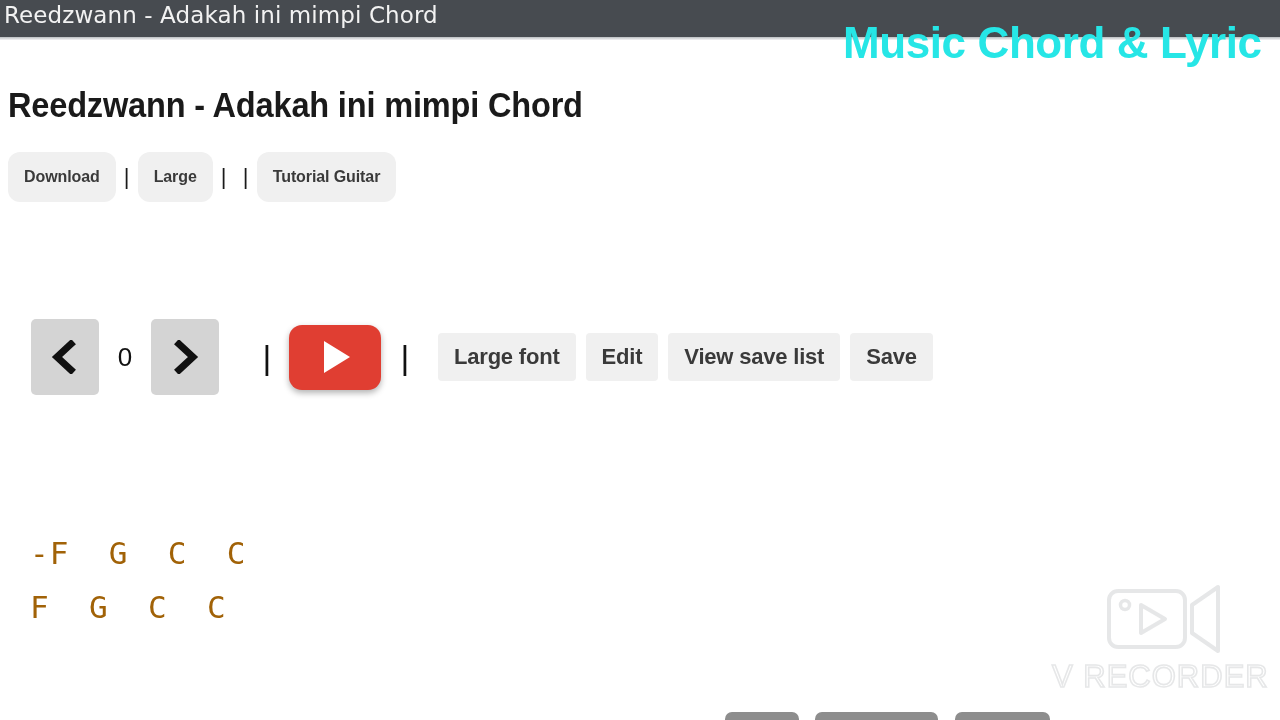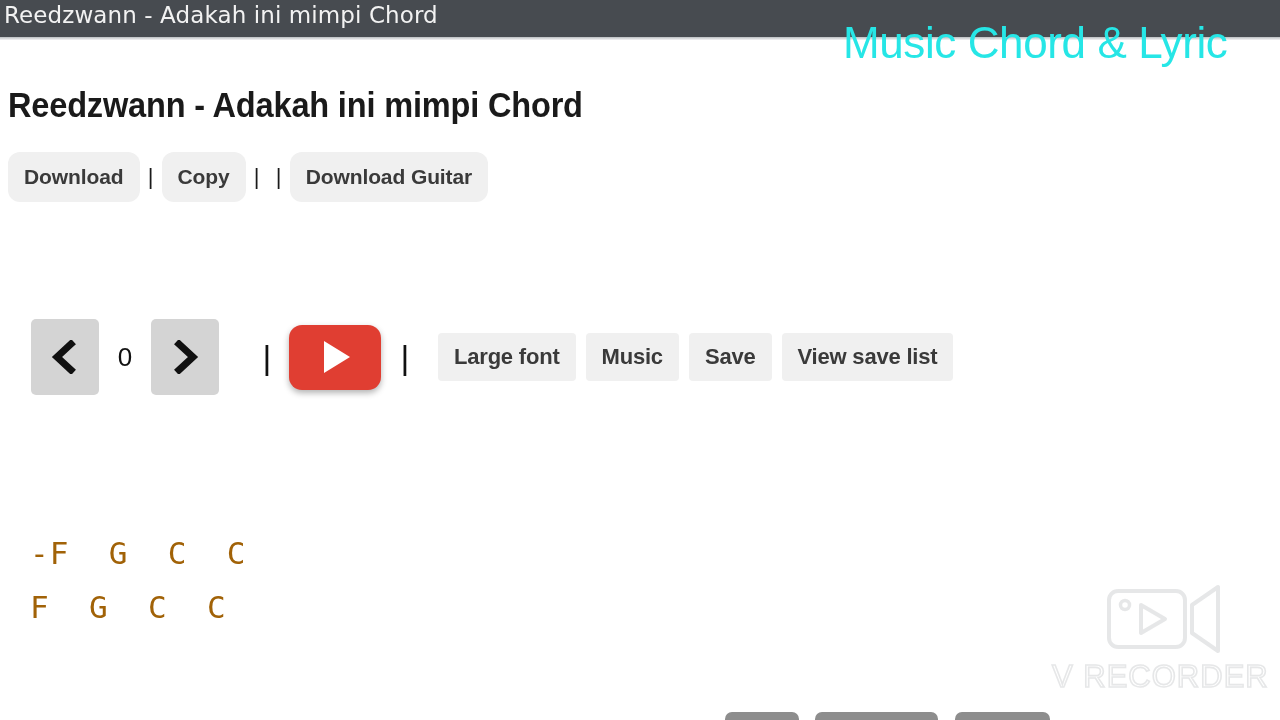--- a/index.html
+++ b/index.html
@@ -79,21 +79,21 @@
     align-items: center;
     height: 50px;
   }
   .chip {
     background: #f0f0f0;
     border: none;
     border-radius: 12px;
     padding: 0 16px;
     height: 50px;
     line-height: 50px;
-    font-size: 21px;
+    font-size: 16px;
     font-weight: bold;
     color: #3a3a3a;
     font-family: "Liberation Sans Narrow", "Liberation Sans", sans-serif;
     white-space: nowrap;
     display: inline-block;
     cursor: pointer;
     letter-spacing: -0.1px;
   }
   .pipe {
     display: inline-block;
@@ -192,21 +192,21 @@
   .blank-line { color: transparent; }
 
   
   #brand-watermark {
     position: absolute;
     left: 843px;
     top: 18px;
     font-size: 44px;
     color: #26e6e6;
     font-family: "Liberation Sans", sans-serif;
-    font-weight: 400;
+    font-weight: 700;
     white-space: nowrap;
     letter-spacing: -0.4px;
     z-index: 5;
     pointer-events: none;
   }
 
   #recorder-watermark {
     position: absolute;
     left: 1052px;
     top: 583px;
@@ -257,24 +257,24 @@
 
 <div id="brand-watermark">Music Chord &amp; Lyric</div>
 
 <div id="page">
 
   <h1 id="page-title">Reedzwann - Adakah ini mimpi Chord</h1>
 
   <div id="action-row">
     <button class="chip">Download</button>
     <span class="pipe">|</span>
-    <button class="chip">Copy</button>
+    <button class="chip">Large</button>
     <span class="pipe">|</span>
     <span class="pipe">|</span>
-    <button class="chip">Download Guitar</button>
+    <button class="chip">Tutorial Guitar</button>
   </div>
 
   <div id="tool-row">
 
     <button class="nav-btn">
       <span>
         <svg width="30" height="34" viewBox="0 0 30 34" aria-hidden="true">
           <polyline points="21,4 7,17 21,30" fill="none" stroke="#101010" stroke-width="7" stroke-linecap="square" stroke-linejoin="miter"></polyline>
         </svg>
       </span>
@@ -296,23 +296,23 @@
       <span>
         <svg width="32" height="36" viewBox="0 0 32 36" aria-hidden="true">
           <polygon points="3,2 29,18 3,34" fill="#ffffff"></polygon>
         </svg>
       </span>
     </button>
 
     <span class="pipe-tall" style="margin-left:11px;margin-right:20px;">|</span>
 
     <button class="tool-chip">Large font</button>
-    <button class="tool-chip">Music</button>
+    <button class="tool-chip">Edit</button>
+    <button class="tool-chip">View save list</button>
     <button class="tool-chip">Save</button>
-    <button class="tool-chip">View save list</button>
   </div>
 
   <pre id="chord-sheet"><span class="chord-line">-F  G  C  C</span>
 <span class="chord-line">F  G  C  C</span>
 <span class="blank-line"> </span>
 <span class="blank-line"> </span>
 </pre>
 
 </div>
 

